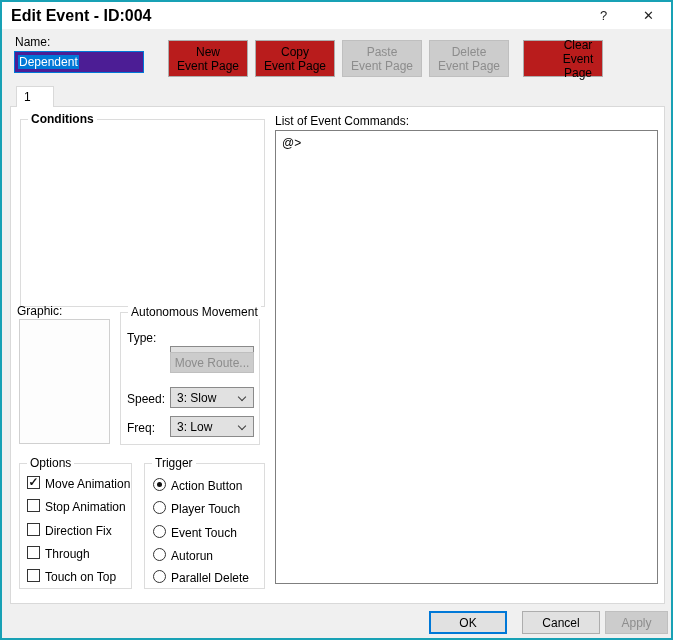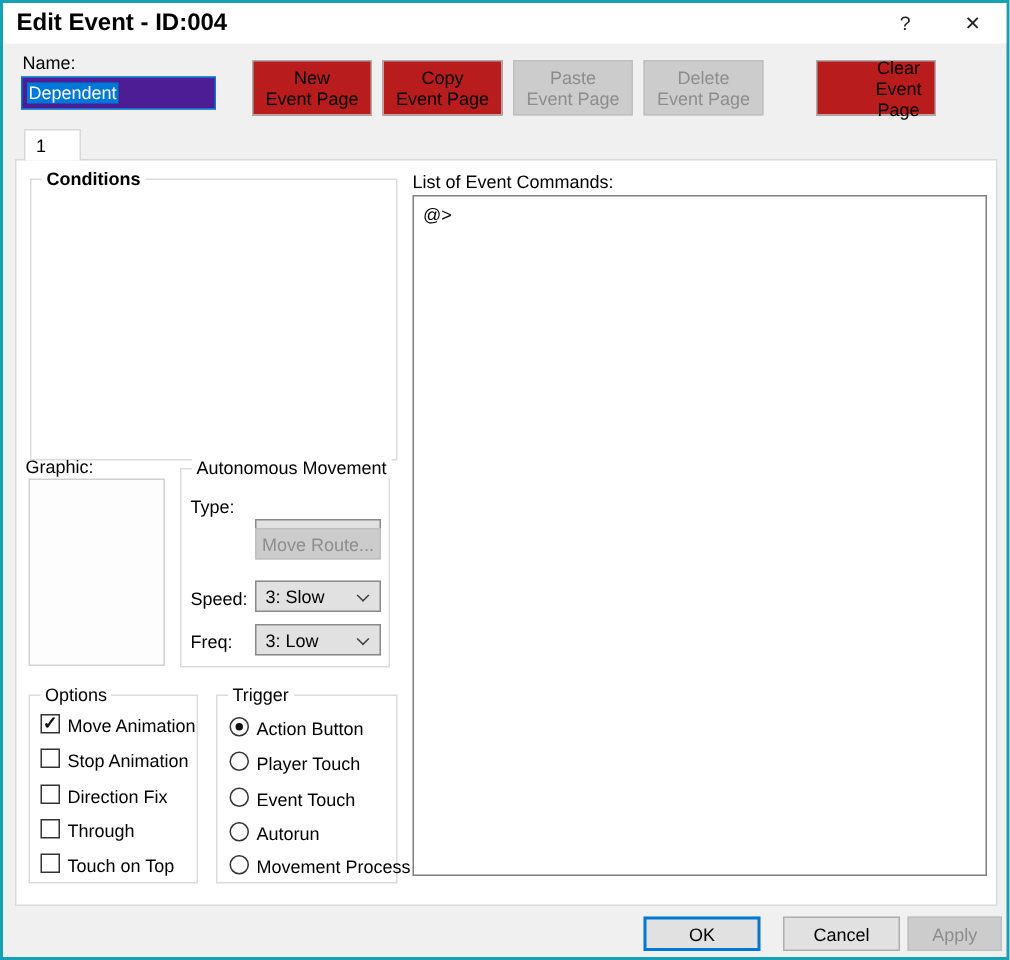--- a/index.html
+++ b/index.html
@@ -146,21 +146,21 @@
     <span>Event Page</span>
   </div>
   <div class="page-btn disabled" style="left:340px;">
     <span>Paste</span>
     <span>Event Page</span>
   </div>
   <div class="page-btn disabled" style="left:427px;">
     <span>Delete</span>
     <span>Event Page</span>
   </div>
-  <div class="page-btn" style="left:542px;padding-left:30px;">
+  <div class="page-btn" style="left:521px;padding-left:30px;">
     <span>Clear</span>
     <span>Event Page</span>
   </div>
 
   <div class="tab">
     <span>1</span>
   </div>
   <div class="panel"></div>
 
   <div class="group" style="left:18px; top:117px; width:245px; height:188px;font-weight:bold;">
@@ -255,21 +255,21 @@
       <span class="dot"></span>
     </span>
   <div class="lbl" style="left:169px; top:477px; z-index:2;">Action Button</div>
   <span class="radio" style="left:151px; top:499px; z-index:2;"></span>
   <div class="lbl" style="left:169px; top:500px; z-index:2;">Player Touch</div>
   <span class="radio" style="left:151px; top:523px; z-index:2;"></span>
   <div class="lbl" style="left:169px; top:524px; z-index:2;">Event Touch</div>
   <span class="radio" style="left:151px; top:546px; z-index:2;"></span>
   <div class="lbl" style="left:169px; top:547px; z-index:2;">Autorun</div>
   <span class="radio" style="left:151px; top:568px; z-index:2;"></span>
-  <div class="lbl" style="left:169px; top:569px; z-index:2;">Movement Process</div>
+  <div class="lbl" style="left:169px; top:569px; z-index:2;">Parallel Delete</div>
 
   <div class="lbl" style="left:273px; top:112px; z-index:2;">List of Event Commands:</div>
   <div class="cmd-list">
     <div>@&gt;</div>
   </div>
 
   <div class="footer-btn default" style="left:427px; width:78px;">
     <span>OK</span>
   </div>
   <div class="footer-btn" style="left:520px; width:78px;">

